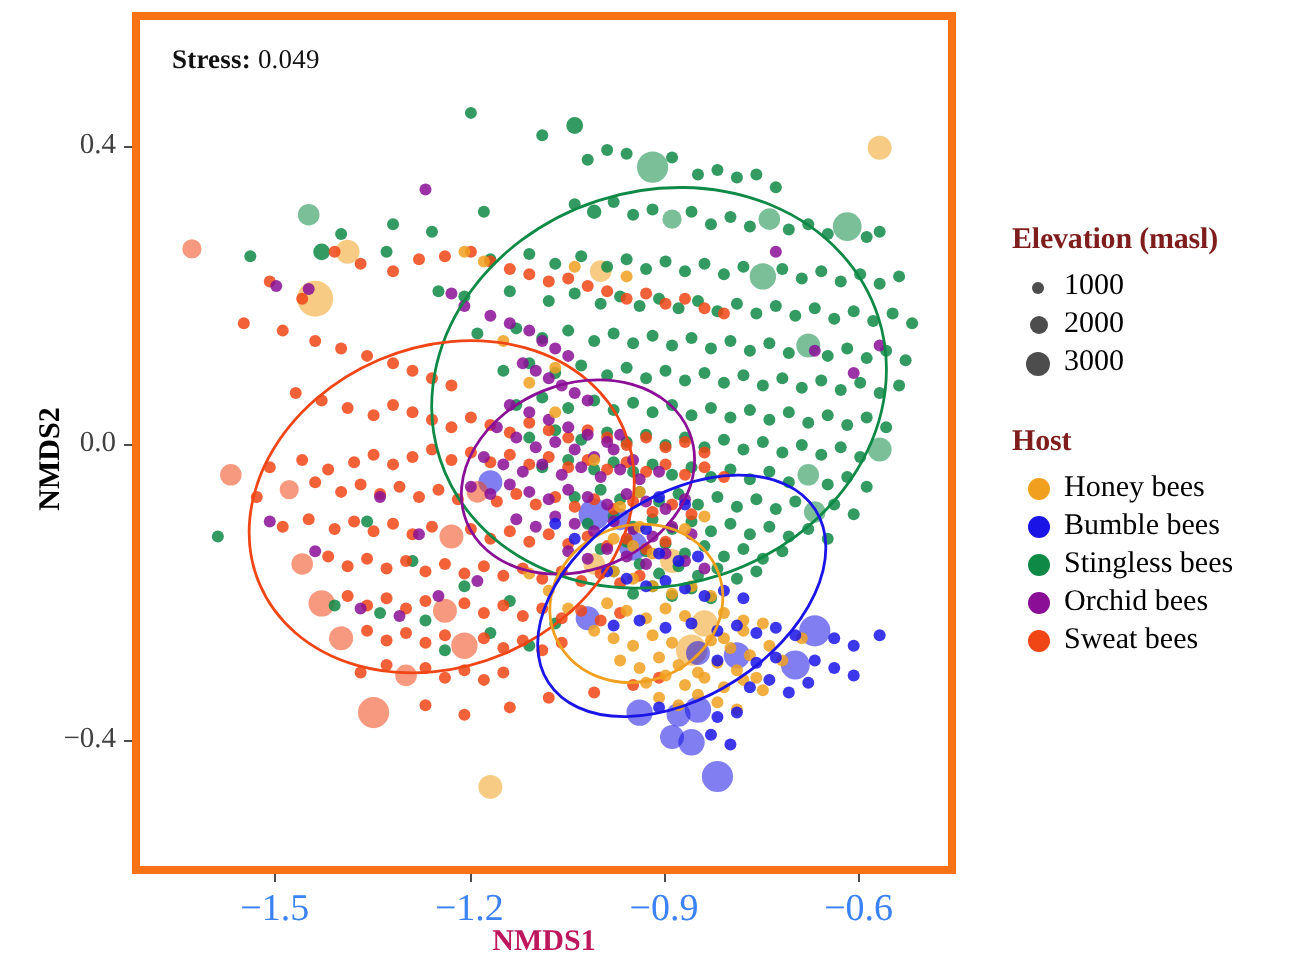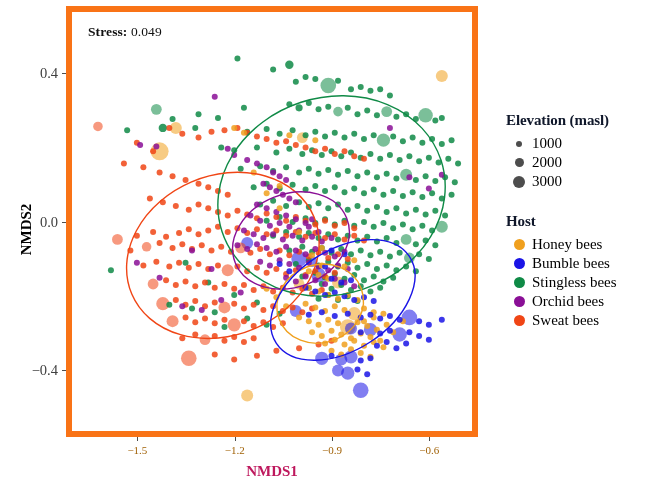--- a/index.html
+++ b/index.html
@@ -2,44 +2,44 @@
 <html><head>
 <meta charset="utf-8">
 <style>
   html,body{margin:0;padding:0;background:#ffffff;}
   body{width:649px;height:489px;overflow:hidden;
        font-family:"Liberation Serif","DejaVu Serif",serif;}
   #root{position:relative;width:649px;height:489px;}
 
   
   #panel{position:absolute;left:66px;top:6px;width:412px;height:431px;
-         background:#ffffff;border:6px solid #f97316;box-sizing:border-box;}
+         background:#ffffff;border:4px solid #f97316;box-sizing:border-box;}
   #plotsvg{position:absolute;left:0;top:0;width:412px;height:431px;display:block;}
 
   #stress{position:absolute;left:16px;top:12px;font-size:13.5px;color:#111;
           white-space:nowrap;letter-spacing:.1px;}
   #stress .lbl{font-weight:bold;}
   #stress .val{font-weight:normal;}
 
   
-  .tick-x{position:absolute;font-size:11px;color:#a16207;
+  .tick-x{position:absolute;font-size:19px;color:#3b82f6;
           transform:translateX(-50%);white-space:nowrap;}
   .tick-y{position:absolute;font-size:14.5px;color:#404040;
           transform:translateY(-50%);text-align:right;white-space:nowrap;}
   .tickmark{position:absolute;background:#4d4d4d;}
 
   #xlab{position:absolute;left:66px;width:412px;top:463px;text-align:center;
         font-size:15px;font-weight:bold;color:#be185d;}
   #ylab{position:absolute;left:-34px;top:221px;width:120px;text-align:center;
         font-size:15px;font-weight:bold;color:#000;
         transform:rotate(-90deg);transform-origin:center;}
 
   
   #legend{position:absolute;left:506px;top:112px;width:143px;}
-  .leg-title{font-size:15px;font-weight:bold;color:#0f172a;margin:0 0 5px 0;
+  .leg-title{font-size:15px;font-weight:bold;color:#7f1d1d;margin:0 0 5px 0;
              white-space:nowrap;letter-spacing:-.1px;}
   .leg-row{display:flex;align-items:center;height:19px;}
   .leg-key{width:26px;display:flex;align-items:center;justify-content:center;
            flex:0 0 26px;}
   .leg-dot{border-radius:50%;display:block;}
   .leg-txt{font-size:15px;color:#000;white-space:nowrap;line-height:19px;}
   #host-block{margin-top:22px;}
 </style>
 </head>
 <body>

